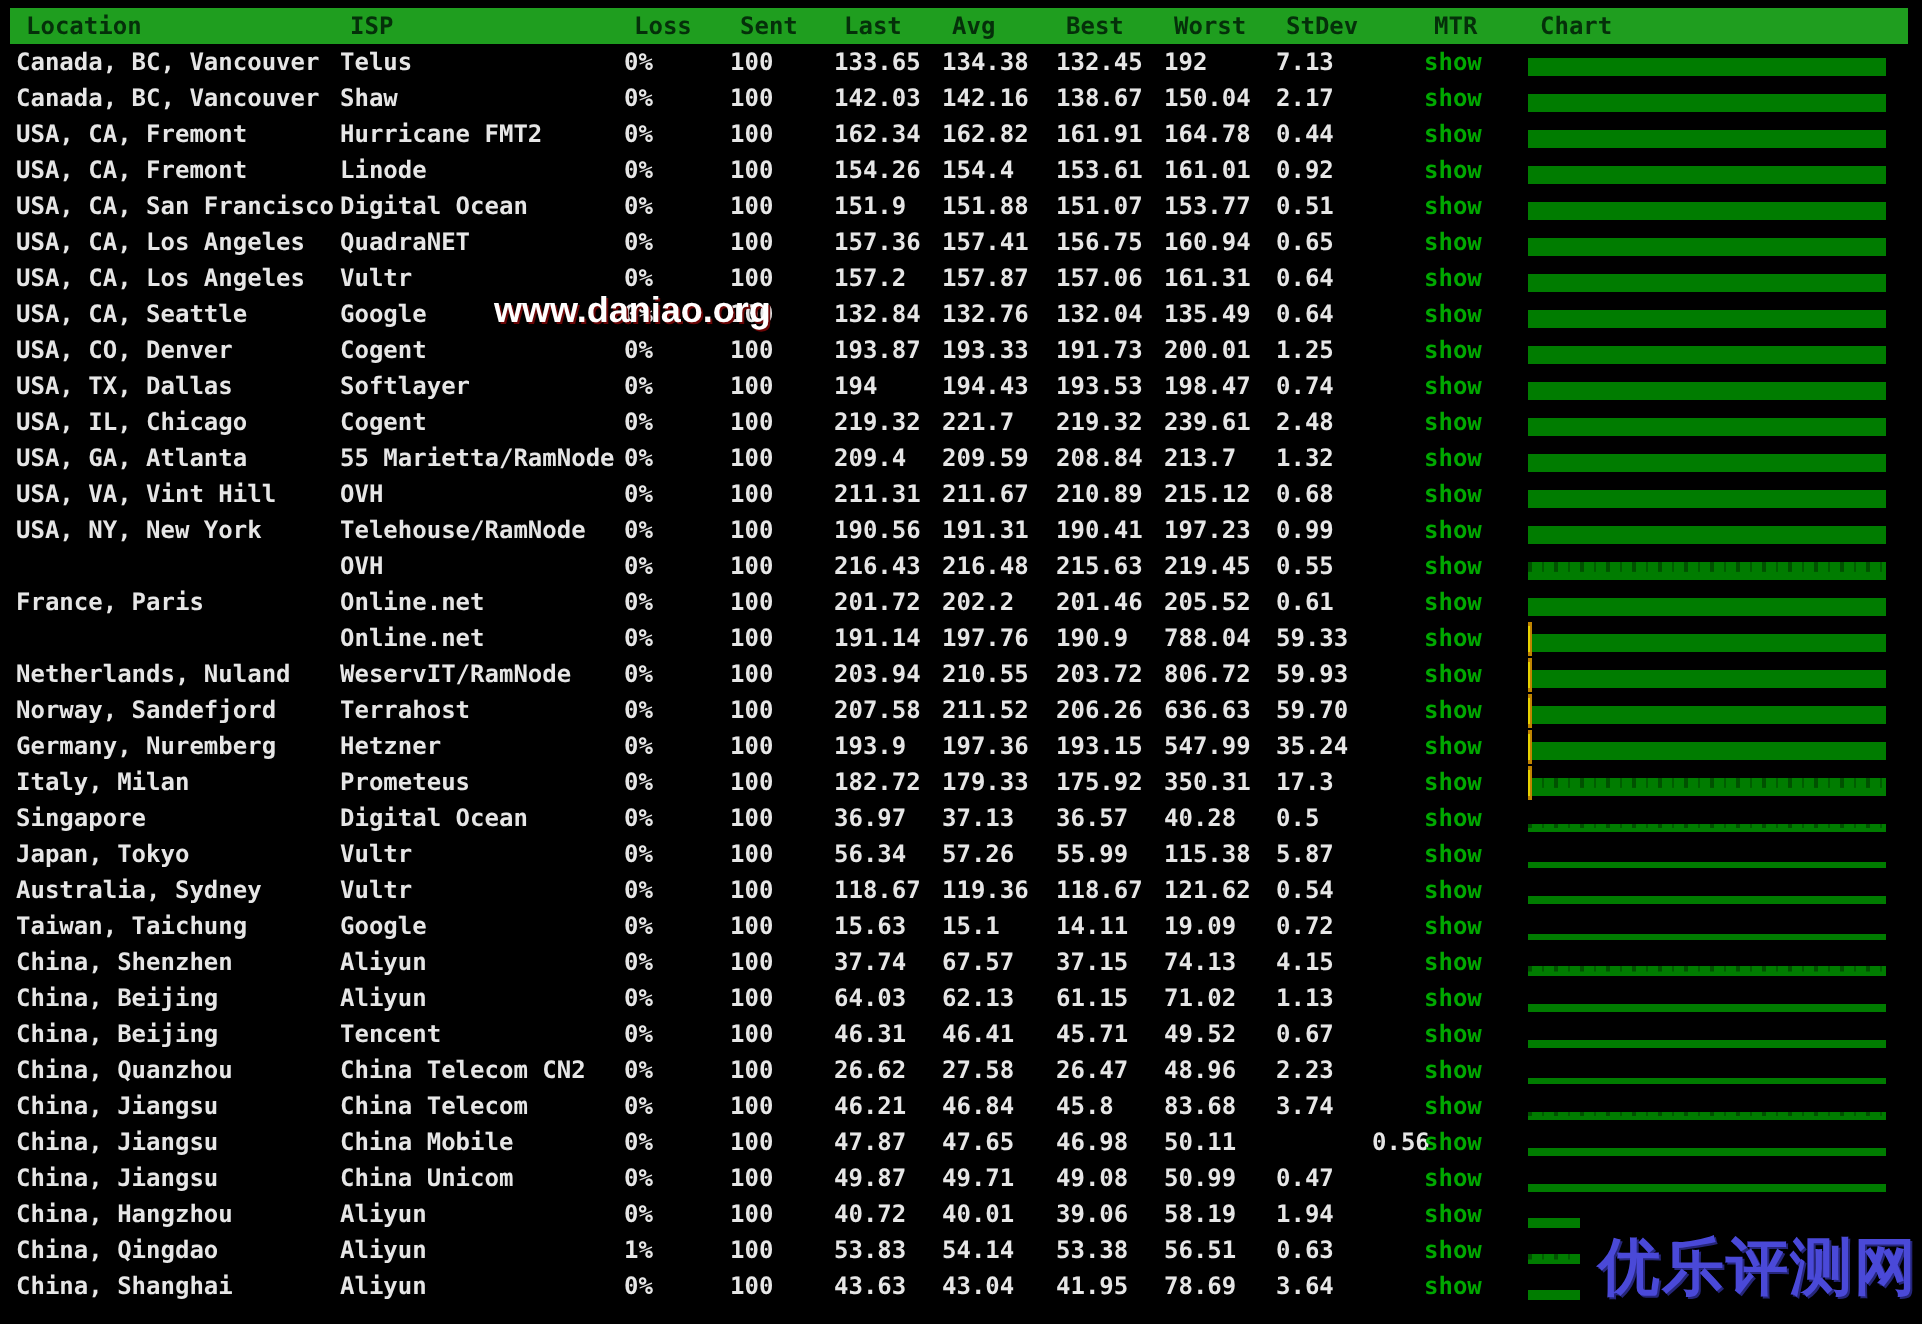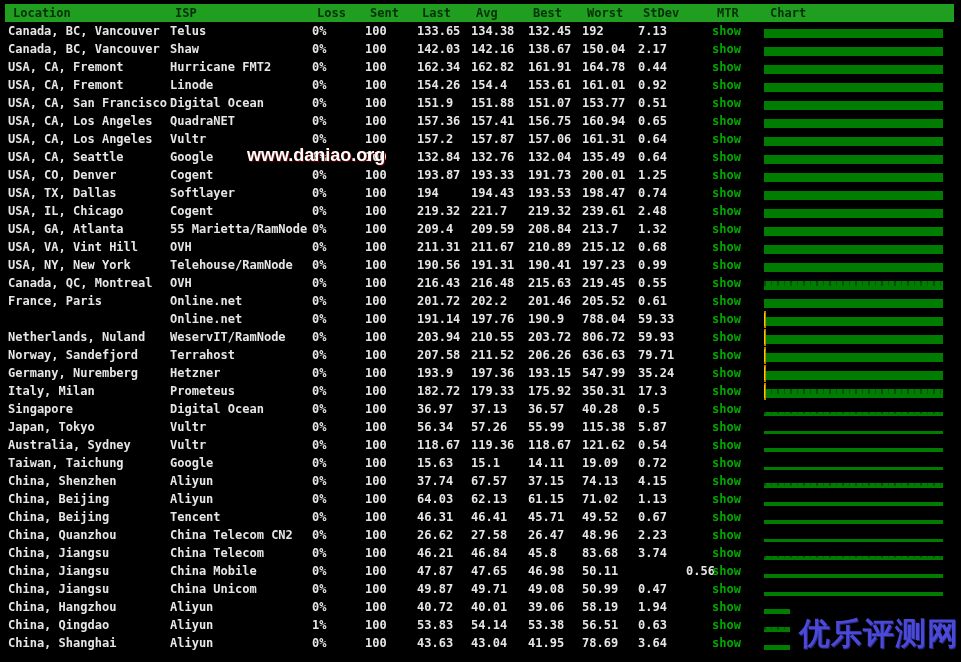--- a/index.html
+++ b/index.html
@@ -241,21 +241,20 @@
       <span class="cell" style="left: 365px;">100</span>
       <span class="cell" style="left: 417px;">190.56</span>
       <span class="cell" style="left: 471px;">191.31</span>
       <span class="cell" style="left: 528px;">190.41</span>
       <span class="cell" style="left: 582px;">197.23</span>
       <span class="cell" style="left: 638px;">0.99</span>
       <span class="cell show-link" style="left: 712px;">show</span>
       <div class="bar" style="left: 764px; top: 7px; width: 179px; height: 9px;"></div>
     </div>
     <div class="row">
-      <span class="cell" style="left: 8px;">Canada, QC, Montreal</span>
       <span class="cell" style="left: 170px;">OVH</span>
       <span class="cell" style="left: 312px;">0%</span>
       <span class="cell" style="left: 365px;">100</span>
       <span class="cell" style="left: 417px;">216.43</span>
       <span class="cell" style="left: 471px;">216.48</span>
       <span class="cell" style="left: 528px;">215.63</span>
       <span class="cell" style="left: 582px;">219.45</span>
       <span class="cell" style="left: 638px;">0.55</span>
       <span class="cell show-link" style="left: 712px;">show</span>
       <div class="bar noisy" style="left: 764px; top: 7px; width: 179px; height: 9px;"></div>
@@ -302,21 +301,21 @@
     </div>
     <div class="row">
       <span class="cell" style="left: 8px;">Norway, Sandefjord</span>
       <span class="cell" style="left: 170px;">Terrahost</span>
       <span class="cell" style="left: 312px;">0%</span>
       <span class="cell" style="left: 365px;">100</span>
       <span class="cell" style="left: 417px;">207.58</span>
       <span class="cell" style="left: 471px;">211.52</span>
       <span class="cell" style="left: 528px;">206.26</span>
       <span class="cell" style="left: 582px;">636.63</span>
-      <span class="cell" style="left: 638px;">79.71</span>
+      <span class="cell" style="left: 638px;">59.70</span>
       <span class="cell show-link" style="left: 712px;">show</span>
       <div class="bar" style="left: 764px; top: 7px; width: 179px; height: 9px;"></div>
       <div class="spike" style="left: 764px; top: 1px; height: 17px;"></div>
     </div>
     <div class="row">
       <span class="cell" style="left: 8px;">Germany, Nuremberg</span>
       <span class="cell" style="left: 170px;">Hetzner</span>
       <span class="cell" style="left: 312px;">0%</span>
       <span class="cell" style="left: 365px;">100</span>
       <span class="cell" style="left: 417px;">193.9</span>

